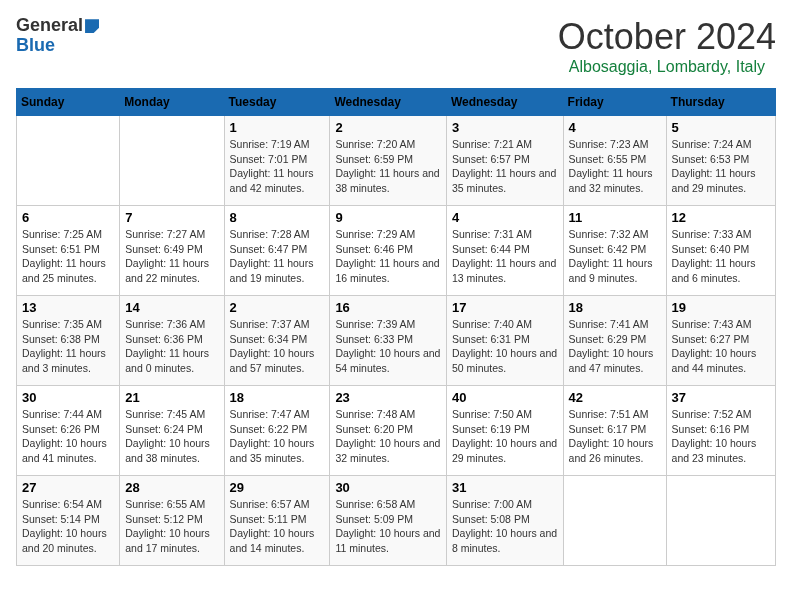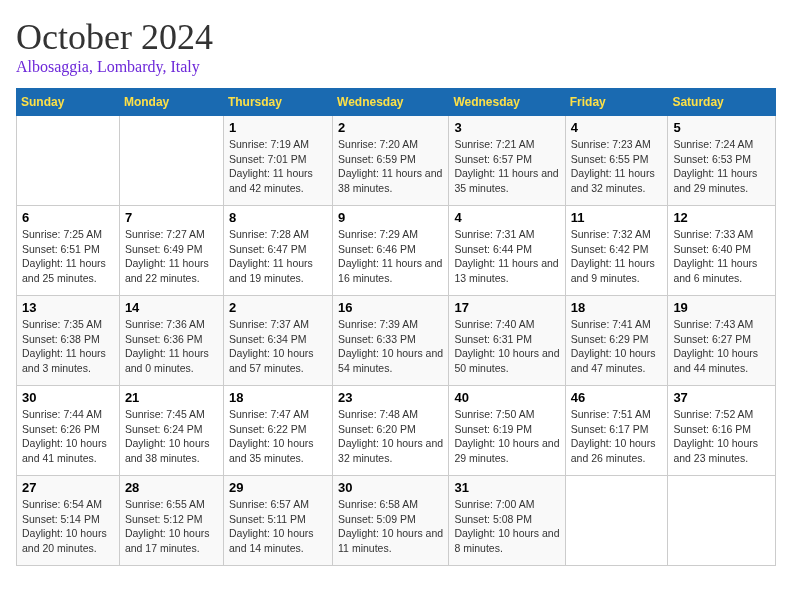--- a/index.html
+++ b/index.html
@@ -28,31 +28,31 @@
     .logo-blue { color: #1a6ab1; }
     .logo-icon {
       display: inline-block;
       width: 14px;
       height: 14px;
       background: #1a6ab1;
       clip-path: polygon(0 0, 100% 0, 100% 60%, 60% 100%, 0 100%);
       margin-left: 2px;
       vertical-align: middle;
     }
-    .title-block { text-align: left; font-family: Liberation Serif, serif; }
+    .title-block { text-align: center; }
     .month-title { font-size: 36px; font-weight: 300; color: #333; }
-    .location { font-size: 16px; color: #6d28d9; }
+    .location { font-size: 16px; color: #15803d; }
     table {
       width: 100%;
       border-collapse: collapse;
       font-size: 11px;
     }
     thead tr th {
       background: #1a6ab1;
-      color: #fde047;
+      color: #000000;
       padding: 6px 4px;
       text-align: left;
       font-weight: bold;
       font-size: 12px;
       border: 1px solid #1a6ab1;
     }
     tbody tr td {
       border: 1px solid #ccc;
       padding: 4px 5px;
       vertical-align: top;
@@ -73,36 +73,44 @@
       font-size: 10.5px;
       color: #333;
       line-height: 1.4;
     }
     .empty-cell { background: #fff !important; }
   </style>
 </head>
 <body>
 
 <div class="header">
+  <div class="logo">
+    <div>
+      <span class="logo-general">General</span><span class="logo-icon"></span>
+    </div>
+    <div>
+      <span class="logo-blue">Blue</span>
+    </div>
+  </div>
   <div class="title-block">
     <div class="month-title">October 2024</div>
     <div class="location">Albosaggia, Lombardy, Italy</div>
   </div>
 </div>
 
 <table>
   <thead>
     <tr>
     <th>Sunday</th>
         <th>Monday</th>
-        <th>Thursday</th>
+        <th>Tuesday</th>
         <th>Wednesday</th>
         <th>Wednesday</th>
         <th>Friday</th>
-        <th>Saturday</th>
+        <th>Thursday</th>
       </tr>
   </thead>
   <tbody id="calendar-body">
   <tr>
         <td class="empty-cell"></td>
         <td class="empty-cell"></td>
         <td>
           <span class="day-number">1</span>
           <div class="cell-content">Sunrise: 7:19 AM<br>Sunset: 7:01 PM<br>Daylight: 11 hours and 42 minutes.</div>
         </td>
@@ -198,21 +206,21 @@
         </td>
         <td>
           <span class="day-number">23</span>
           <div class="cell-content">Sunrise: 7:48 AM<br>Sunset: 6:20 PM<br>Daylight: 10 hours and 32 minutes.</div>
         </td>
         <td>
           <span class="day-number">40</span>
           <div class="cell-content">Sunrise: 7:50 AM<br>Sunset: 6:19 PM<br>Daylight: 10 hours and 29 minutes.</div>
         </td>
         <td>
-          <span class="day-number">46</span>
+          <span class="day-number">42</span>
           <div class="cell-content">Sunrise: 7:51 AM<br>Sunset: 6:17 PM<br>Daylight: 10 hours and 26 minutes.</div>
         </td>
         <td>
           <span class="day-number">37</span>
           <div class="cell-content">Sunrise: 7:52 AM<br>Sunset: 6:16 PM<br>Daylight: 10 hours and 23 minutes.</div>
         </td>
       </tr>
       <tr>
         <td>
           <span class="day-number">27</span>

